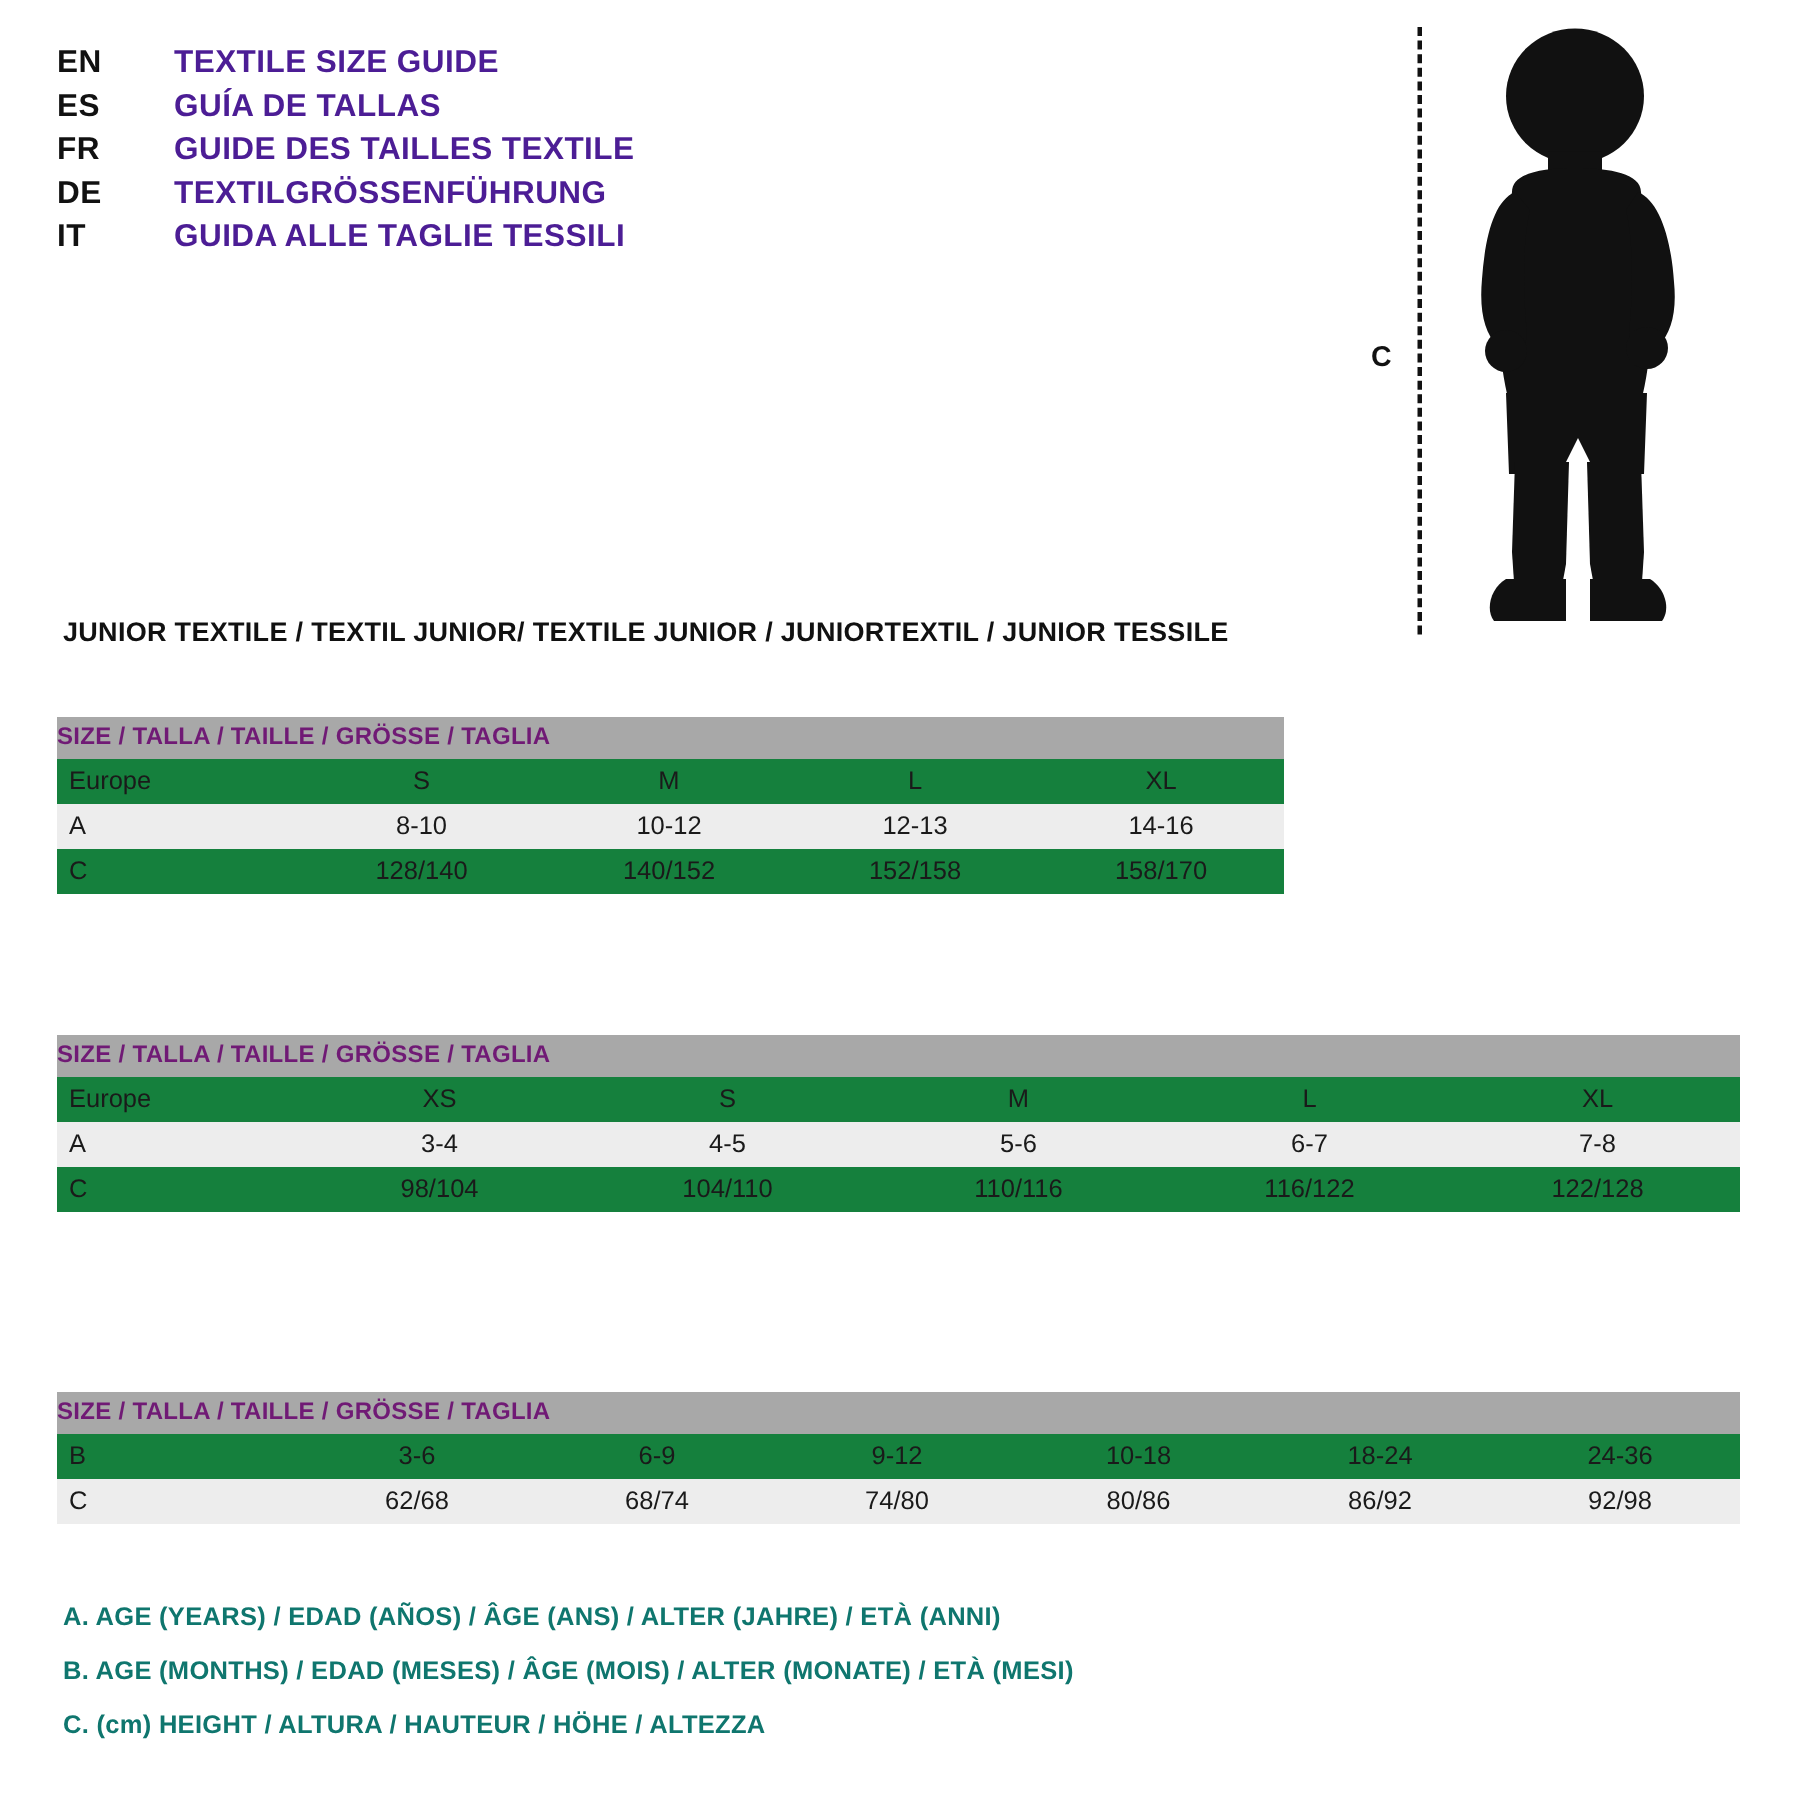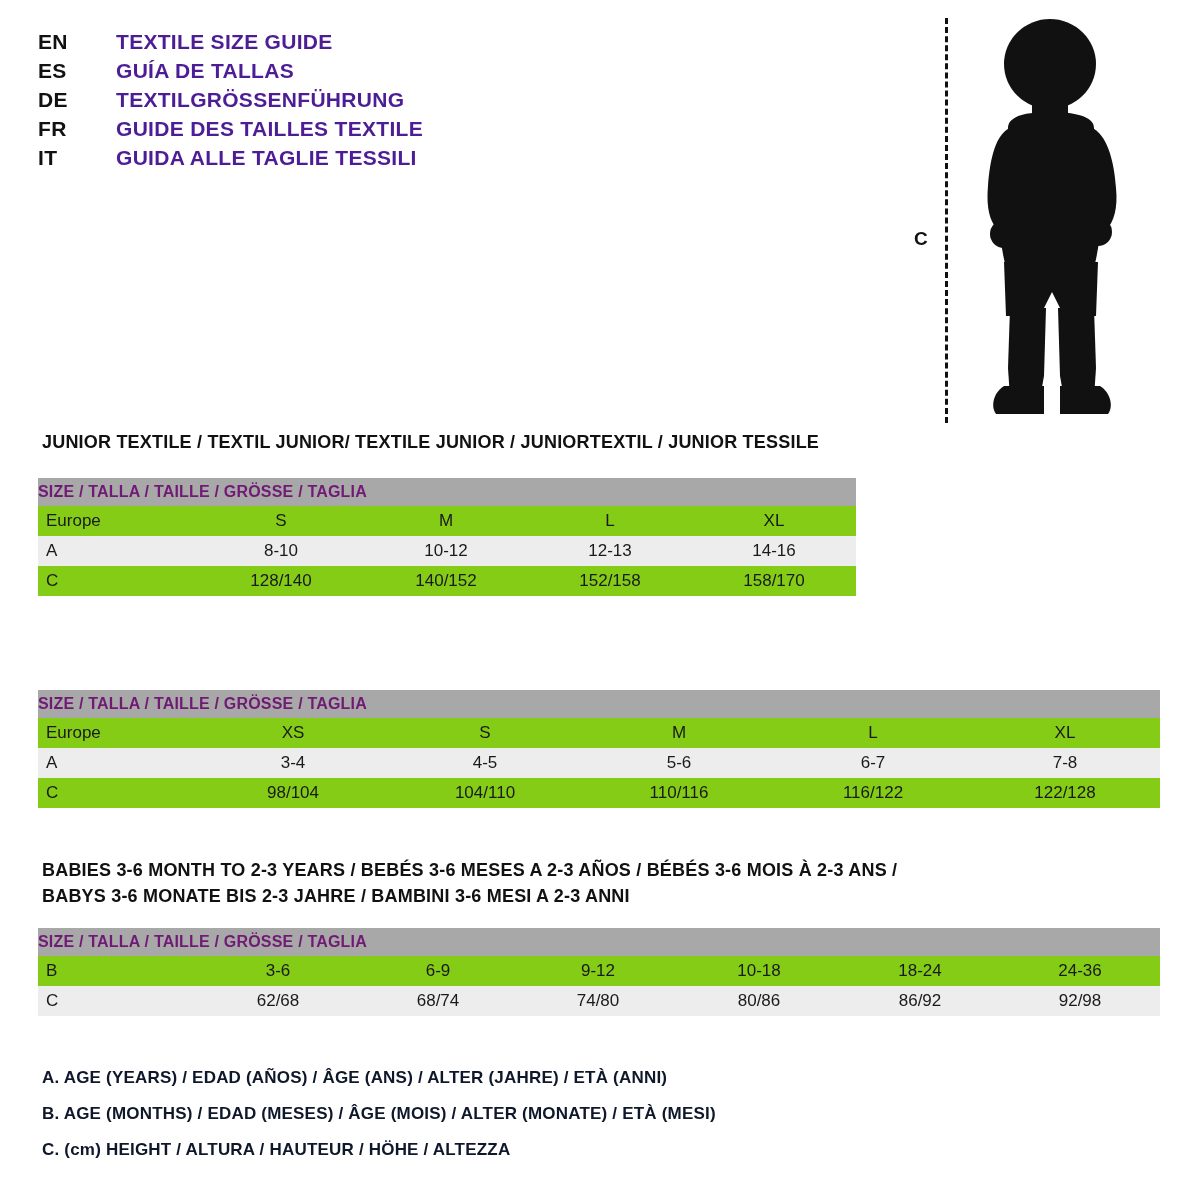--- a/index.html
+++ b/index.html
@@ -103,68 +103,68 @@
     background: #a8a8a8;
     font-weight: 700;
     letter-spacing: 0.2px;
     text-transform: uppercase;
   }
   .band td {
     padding: 6px 0 6px 8px;
     font-size: 16px;
     color: #701a75;
   }
-  .row-white { background: #84cc16; }
+  .row-white { background: #15803d; }
   .row-grey  { background: #ededed; }
   .cell-label {
     padding-left: 8px !important;
     font-weight: 400;
     text-align: left;
   }
   .cell-val { text-align: center; }
   .hdr-row td { font-weight: 400; }
 
   
   .legend {
     position: absolute;
     left: 42px;
     top: 1068px;
     width: 1100px;
   }
   .legend-line {
     font-size: 17px;
     font-weight: 700;
     letter-spacing: 0.2px;
-    color: #0f172a;
+    color: #0f766e;
     margin-bottom: 16px;
     text-transform: uppercase;
   }
   .legend-line.mixed { text-transform: none; }
 </style>
 </head>
 <body>
 
 <div class="page">
 
   <div class="lang-block">
     <div class="lang-row">
       <span class="lang-code">EN</span>
       <span class="lang-title">TEXTILE SIZE GUIDE</span>
     </div>
     <div class="lang-row">
       <span class="lang-code">ES</span>
       <span class="lang-title">GUÍA DE TALLAS</span>
     </div>
     <div class="lang-row">
+      <span class="lang-code">FR</span>
+      <span class="lang-title">GUIDE DES TAILLES TEXTILE</span>
+    </div>
+    <div class="lang-row">
       <span class="lang-code">DE</span>
       <span class="lang-title">TEXTILGRÖSSENFÜHRUNG</span>
-    </div>
-    <div class="lang-row">
-      <span class="lang-code">FR</span>
-      <span class="lang-title">GUIDE DES TAILLES TEXTILE</span>
     </div>
     <div class="lang-row">
       <span class="lang-code">IT</span>
       <span class="lang-title">GUIDA ALLE TAGLIE TESSILI</span>
     </div>
   </div>
 
   <div class="figure-wrap">
     <span class="figure-label">C</span>
     <div class="dashed-line"></div>
@@ -192,21 +192,21 @@
 
         <path d="M62 292 L98 292 L96 360 L92 382 L62 382 L60 352 Z"></path>
         <path d="M110 292 L146 292 L148 352 L146 382 L116 382 L112 360 Z"></path>
 
         <path d="M56 370 C46 376 42 390 48 398 L96 398 L96 370 Z"></path>
         <path d="M112 370 L112 398 L160 398 C166 390 162 376 152 370 Z"></path>
       </g>
     </svg>
   </div>
 
-  <div class="section-title" style="top:432px; left:42px;">JUNIOR TEXTILE / TEXTIL JUNIOR/ TEXTILE JUNIOR / JUNIORTEXTIL / JUNIOR TESSILE</div>
+  <div class="section-title" style="top:411px; left:42px;">JUNIOR TEXTILE / TEXTIL JUNIOR/ TEXTILE JUNIOR / JUNIORTEXTIL / JUNIOR TESSILE</div>
 
   <table class="size-table" style="top:478px; left:38px; width:818px;">
     <colgroup>
       <col style="width:160px">
         <col style="width:166px">
         <col style="width:164px">
         <col style="width:164px">
         <col style="width:164px">
     </colgroup>
     <tbody>
@@ -271,24 +271,20 @@
         <td class="cell-label">C</td>
         <td class="cell-val">98/104</td>
         <td class="cell-val">104/110</td>
         <td class="cell-val">110/116</td>
         <td class="cell-val">116/122</td>
         <td class="cell-val">122/128</td>
       </tr>
     </tbody>
   </table>
 
-  <div class="section-title two-line" style="top:857px; left:42px;">
-    <div>BABIES 3-6 MONTH TO 2-3 YEARS / BEBÉS 3-6 MESES A 2-3 AÑOS / BÉBÉS 3-6 MOIS À 2-3 ANS /</div>
-    <div>BABYS 3-6 MONATE BIS 2-3 JAHRE / BAMBINI 3-6 MESI A 2-3 ANNI</div>
-  </div>
 
   <table class="size-table" style="top:928px; left:38px; width:1122px;">
     <colgroup>
       <col style="width:160px">
         <col style="width:160px">
         <col style="width:160px">
         <col style="width:160px">
         <col style="width:162px">
         <col style="width:160px">
         <col style="width:160px">

